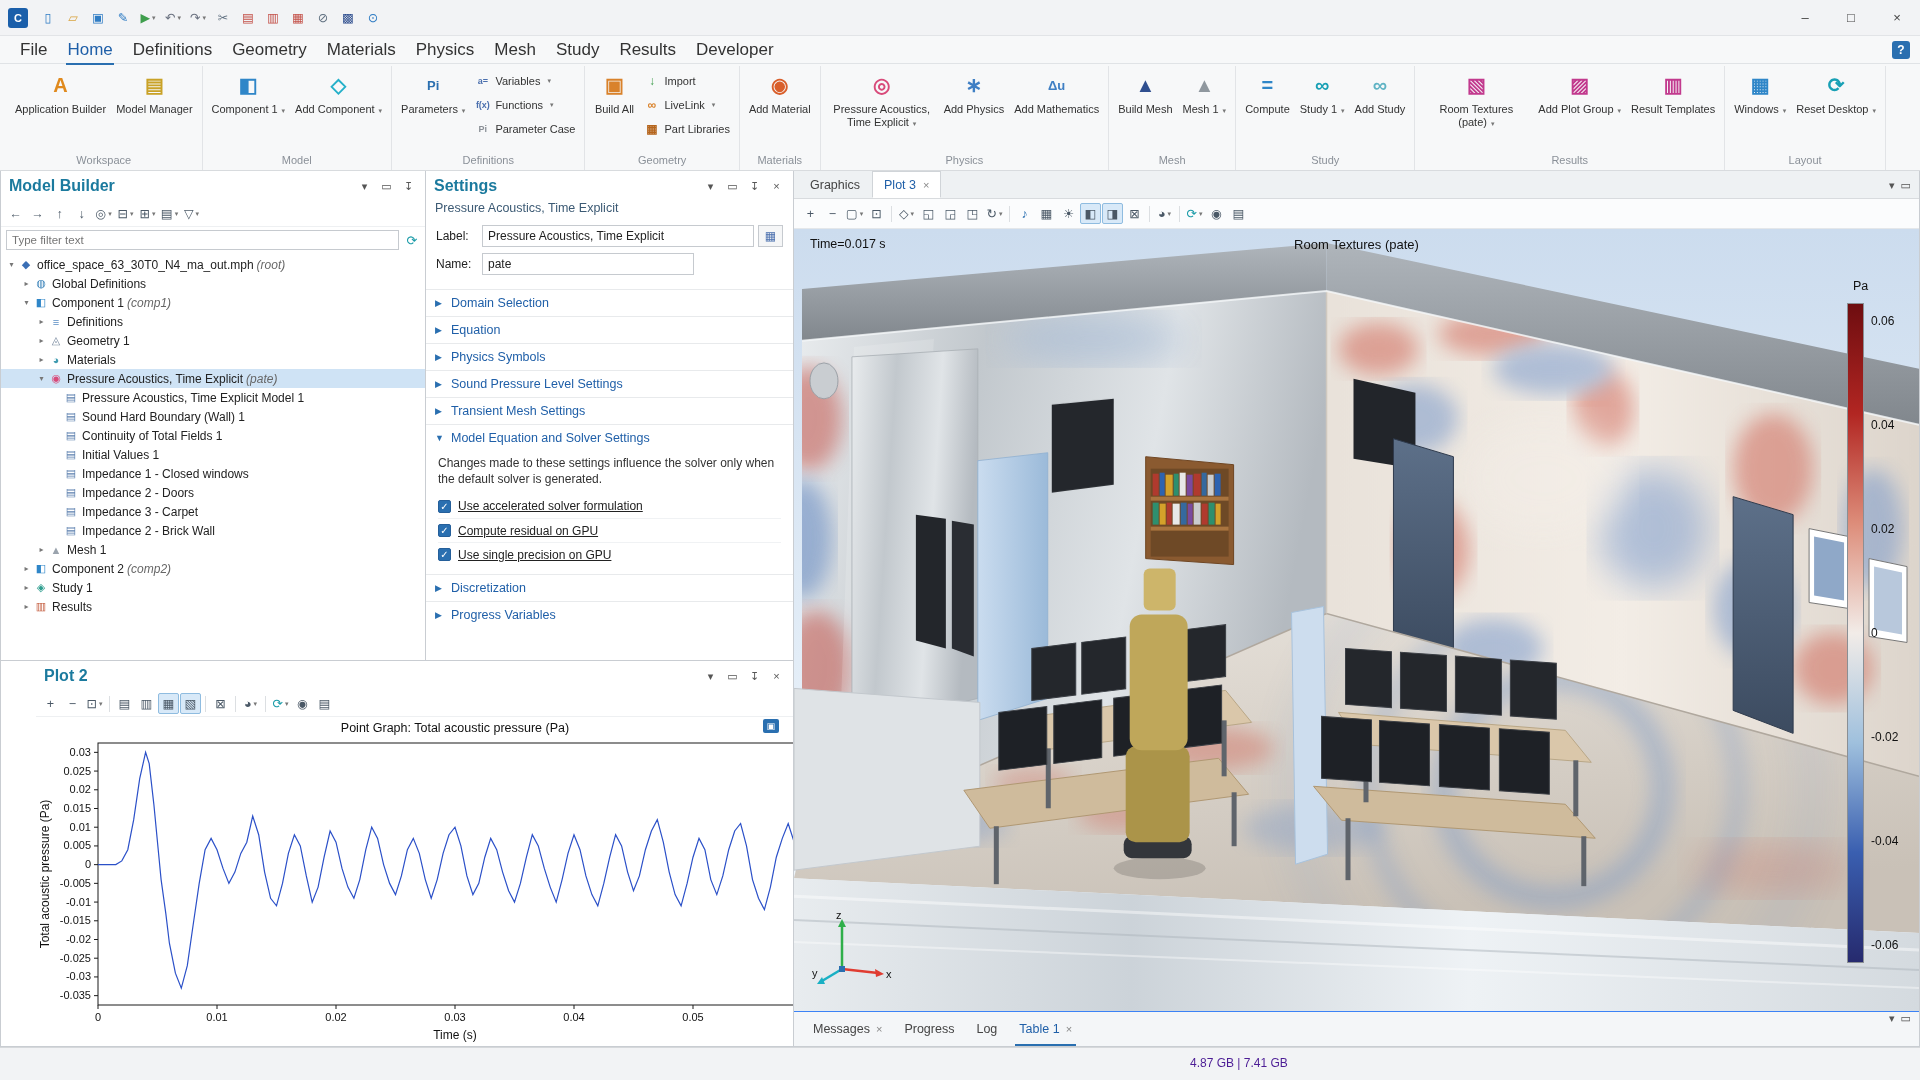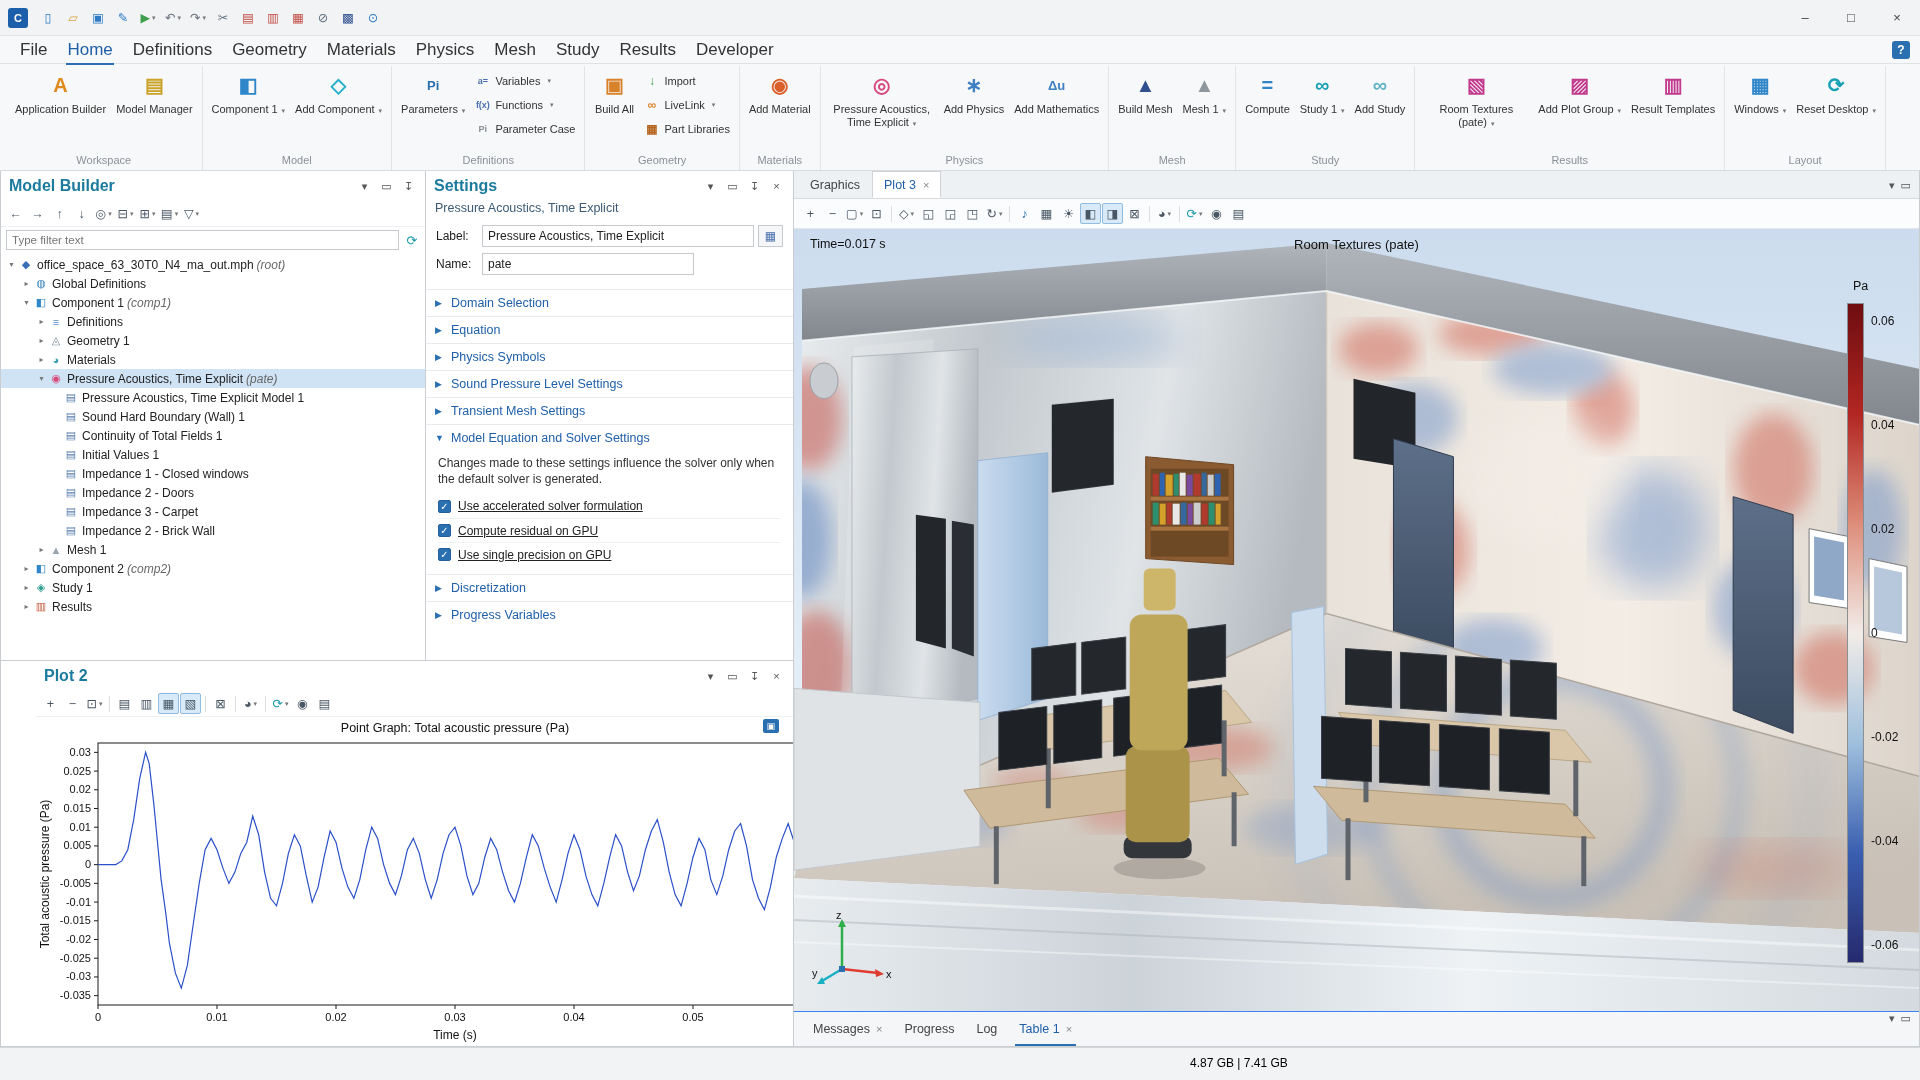--- a/index.html
+++ b/index.html
@@ -110,21 +110,21 @@
   .triad { position:absolute; left:18px; bottom:20px; }
   .bottom-tabs { height:35px; display:flex; align-items:flex-start; background:#f4f6f8; border-top:1px solid #3b82f6; padding:0 8px; flex:none; }
   .btab { display:flex; align-items:center; gap:6px; padding:0 11px; height:100%; font-size:12.5px; color:#444; position:relative; }
   .btab.active { color:#1f5fa8; }
   .btab.active::after { content:""; position:absolute; left:7px; right:7px; bottom:0; height:2px; background:#2a6fb0; }
   .btab .x { font-size:11px; color:#888; }
   .bt-controls { margin-left:auto; display:flex; gap:6px; color:#555; font-size:11px; }
 
   
   .statusbar { height:33px; background:#f2f3f5; border-top:1px solid #d5d8db; position:relative; }
-  .statusbar .mem { position:absolute; left:1190px; top:8px; font-size:12px; color:#000000; }
+  .statusbar .mem { position:absolute; left:1190px; top:8px; font-size:12px; color:#4c1d95; }
 </style>
 </head>
 <body>
 
 <div class="window">
 
   <div class="titlebar">
     <div class="app-icon">C</div>
     <div class="qa" id="qa-icons">
         <span class="tbi" style="color: rgb(47, 124, 196);">▯</span>

